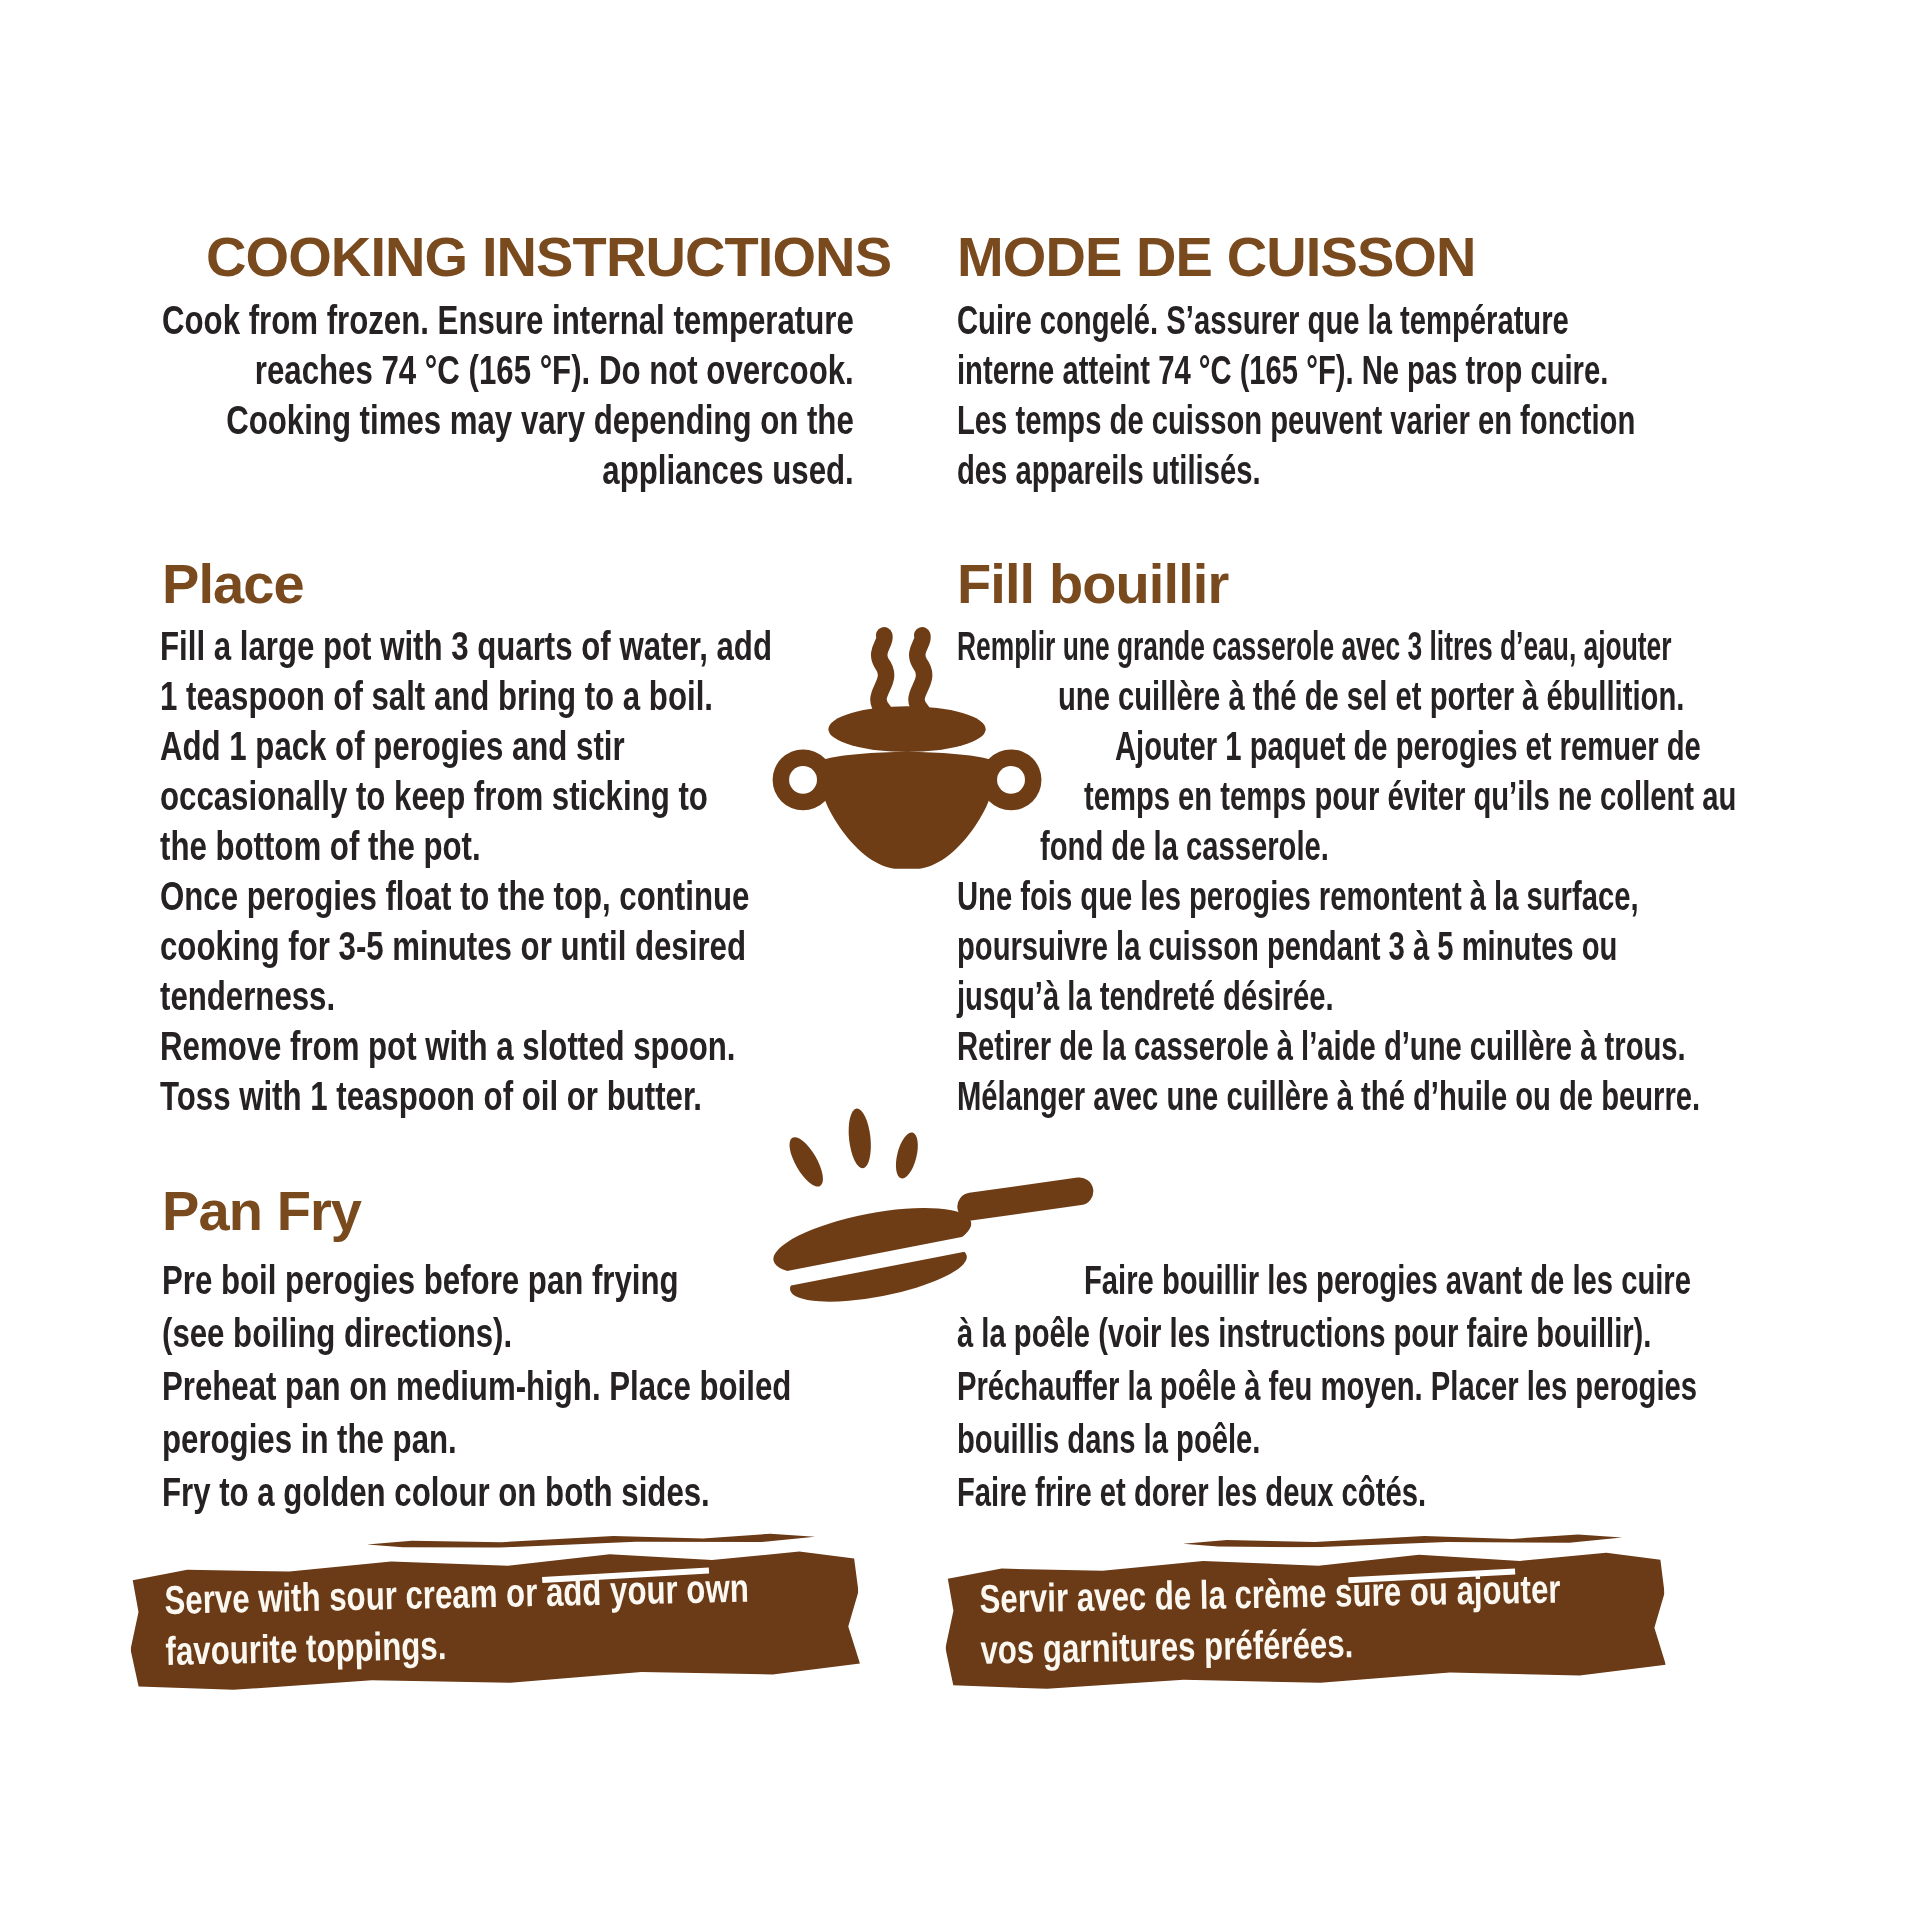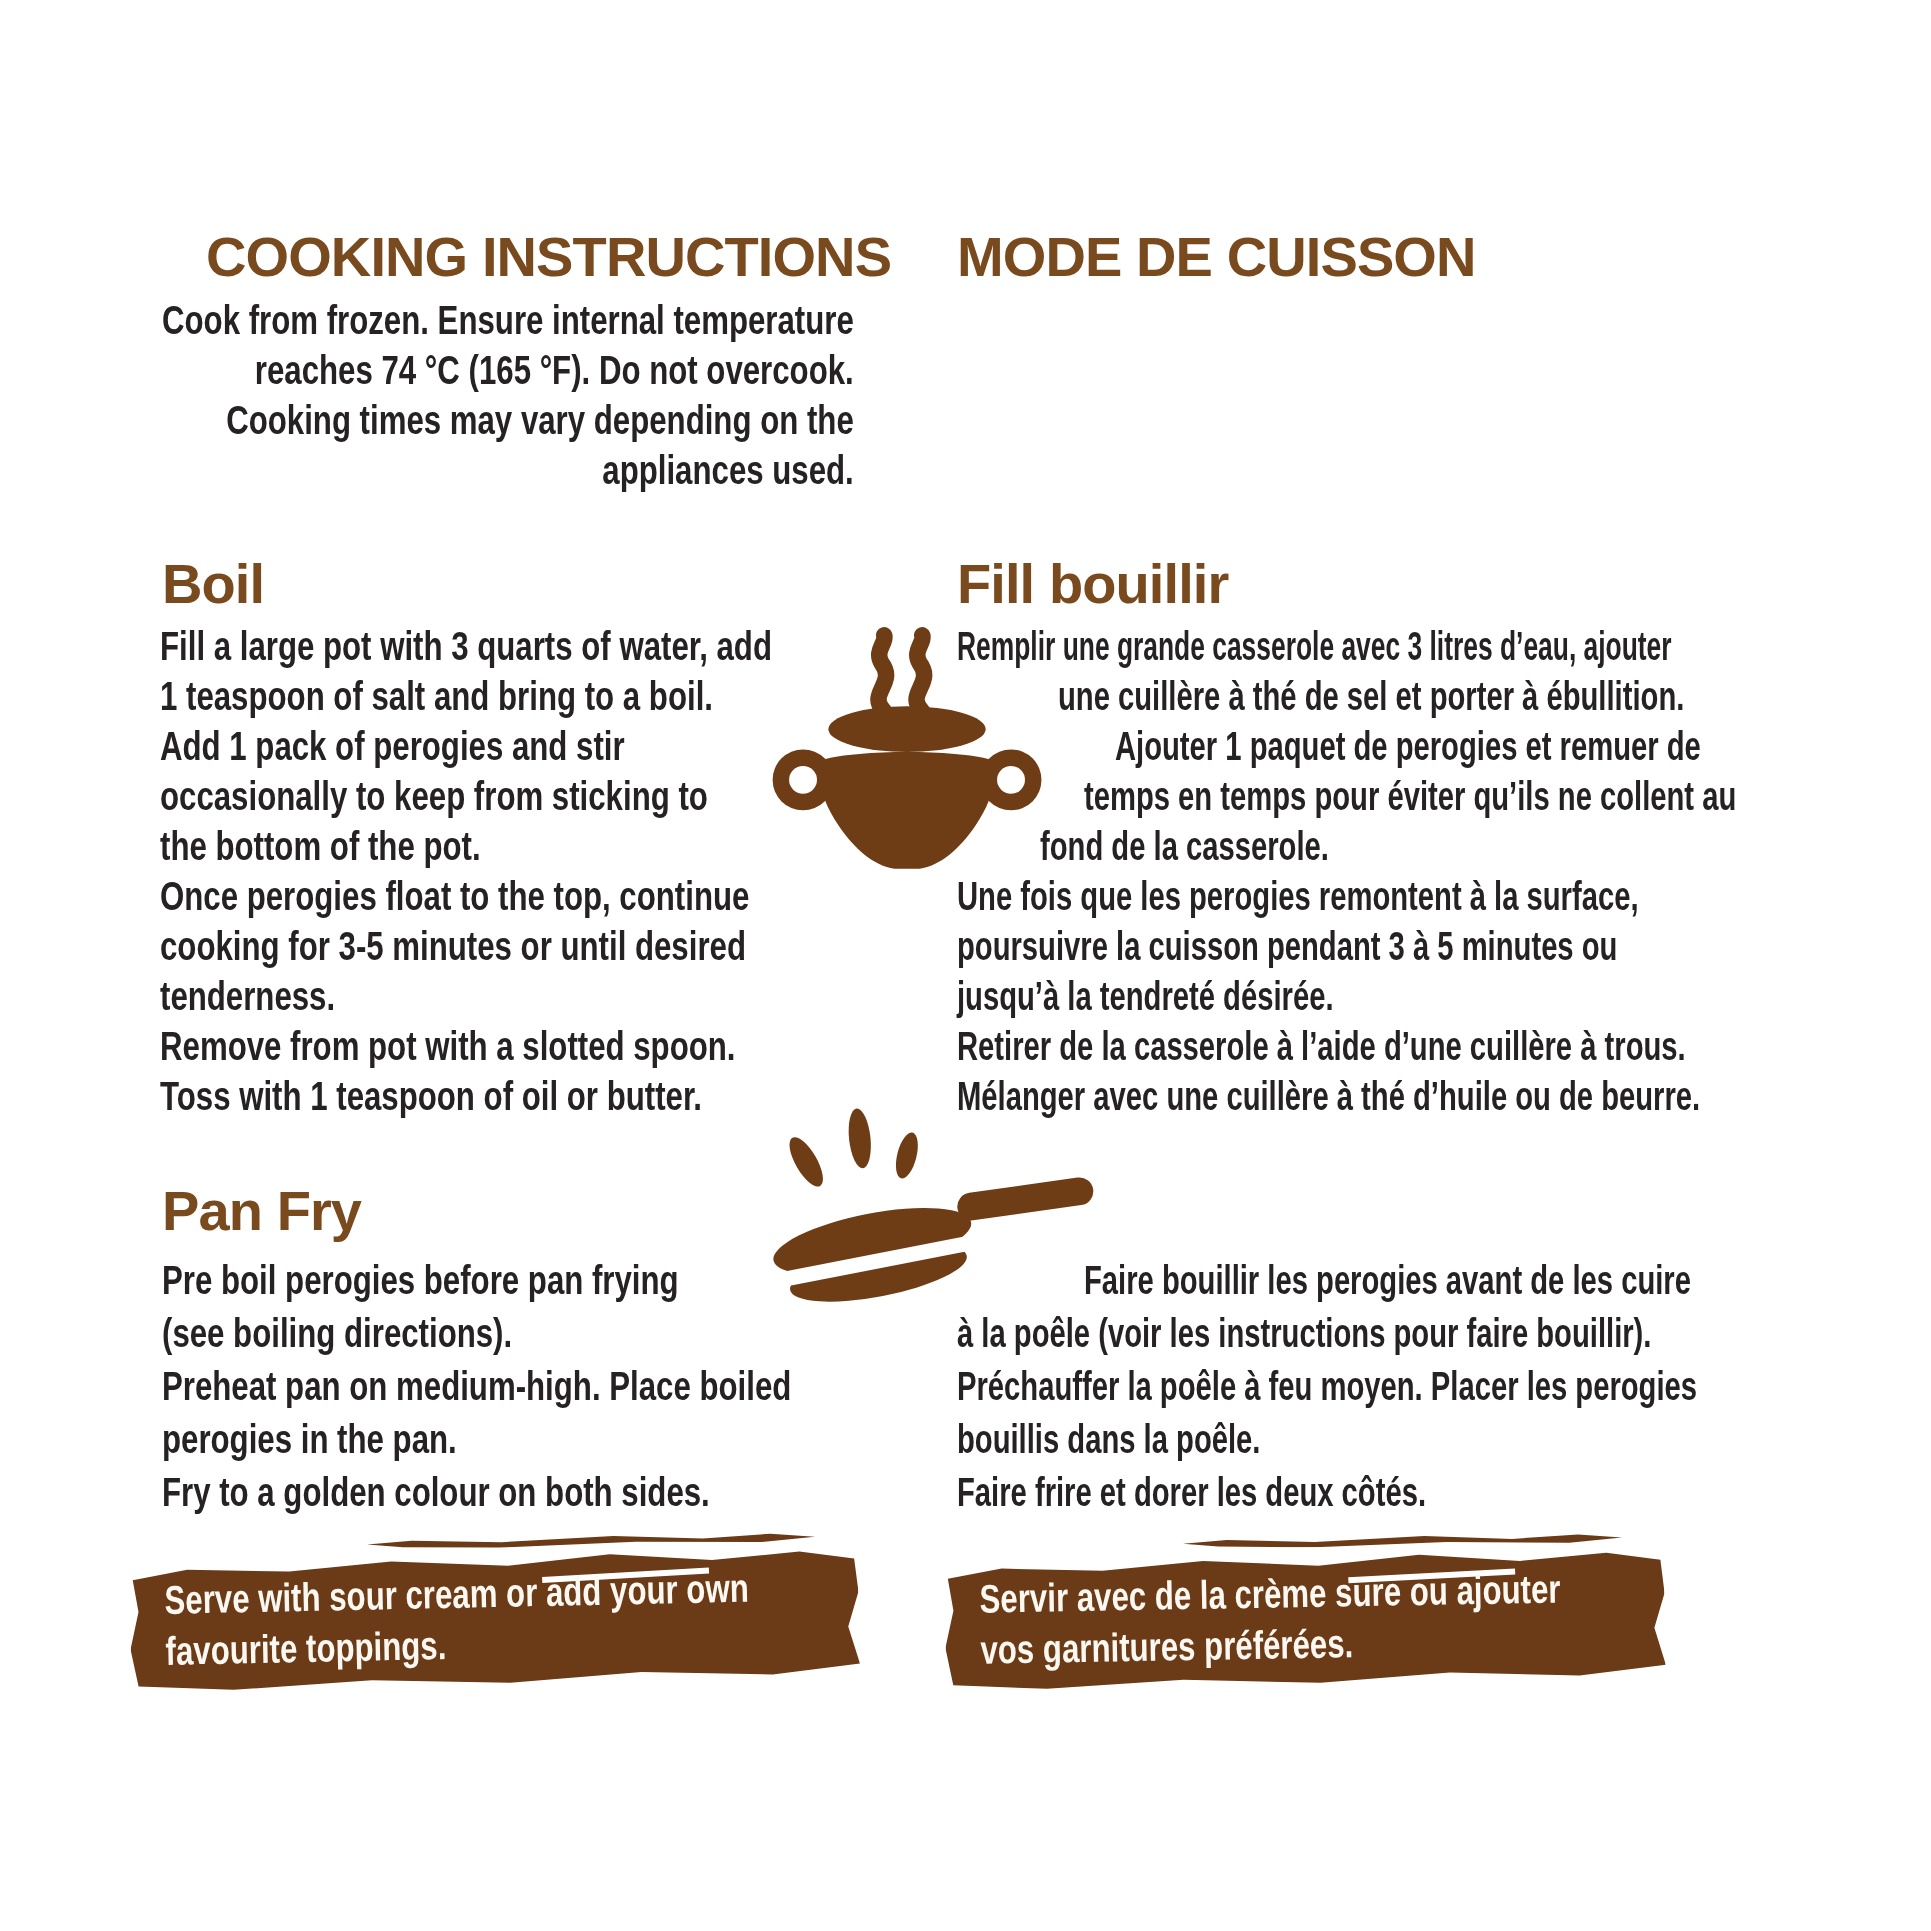--- a/index.html
+++ b/index.html
@@ -93,21 +93,21 @@
 
   <div class="h1" style="left:162px; top:226px;margin-left:44px;">COOKING INSTRUCTIONS</div>
 
   <div class="textblock lh57" style="left:162px; top:295px;text-align:right;">
     <span class="line">Cook from frozen. Ensure internal temperature</span>
     <span class="line">reaches 74 °C (165 °F). Do not overcook.</span>
     <span class="line">Cooking times may vary depending on the</span>
     <span class="line">appliances used.</span>
   </div>
 
-  <div class="h2" style="left:162px; top:553px;">Boil</div>
+  <div class="h2" style="left:162px; top:553px;">Place</div>
 
   <div class="textblock lh575" style="left:160px; top:621px;">
     <span class="line">Fill a large pot with 3 quarts of water, add</span>
     <span class="line">1 teaspoon of salt and bring to a boil.</span>
     <span class="line">Add 1 pack of perogies and stir</span>
     <span class="line">occasionally to keep from sticking to</span>
     <span class="line">the bottom of the pot.</span>
     <span class="line">Once perogies float to the top, continue</span>
     <span class="line">cooking for 3-5 minutes or until desired</span>
     <span class="line">tenderness.</span>
@@ -120,20 +120,26 @@
   <div class="textblock lh60" style="left:162px; top:1254px;">
     <span class="line">Pre boil perogies before pan frying</span>
     <span class="line">(see boiling directions).</span>
     <span class="line">Preheat pan on medium-high. Place boiled</span>
     <span class="line">perogies in the pan.</span>
     <span class="line">Fry to a golden colour on both sides.</span>
   </div>
 
   <div class="h1" style="left:957px; top:226px;">MODE DE CUISSON</div>
 
+  <div class="textblock lh57 fr" style="left:957px; top:295px;">
+    <span class="line">Cuire congelé. S’assurer que la température</span>
+    <span class="line">interne atteint 74 °C (165 °F). Ne pas trop cuire.</span>
+    <span class="line">Les temps de cuisson peuvent varier en fonction</span>
+    <span class="line">des appareils utilisés.</span>
+  </div>
 
   <div class="h2" style="left:957px; top:553px;">Fill bouillir</div>
 
   <div class="textblock lh575 fr" style="left:957px; top:621px;">
     <span class="line xc">Remplir une grande casserole avec 3 litres d’eau, ajouter</span>
     <span class="line ml1">une cuillère à thé de sel et porter à ébullition.</span>
     <span class="line ml2">Ajouter 1 paquet de perogies et remuer de</span>
     <span class="line ml3">temps en temps pour éviter qu’ils ne collent au</span>
     <span class="line ml4">fond de la casserole.</span>
     <span class="line">Une fois que les perogies remontent à la surface,</span>

